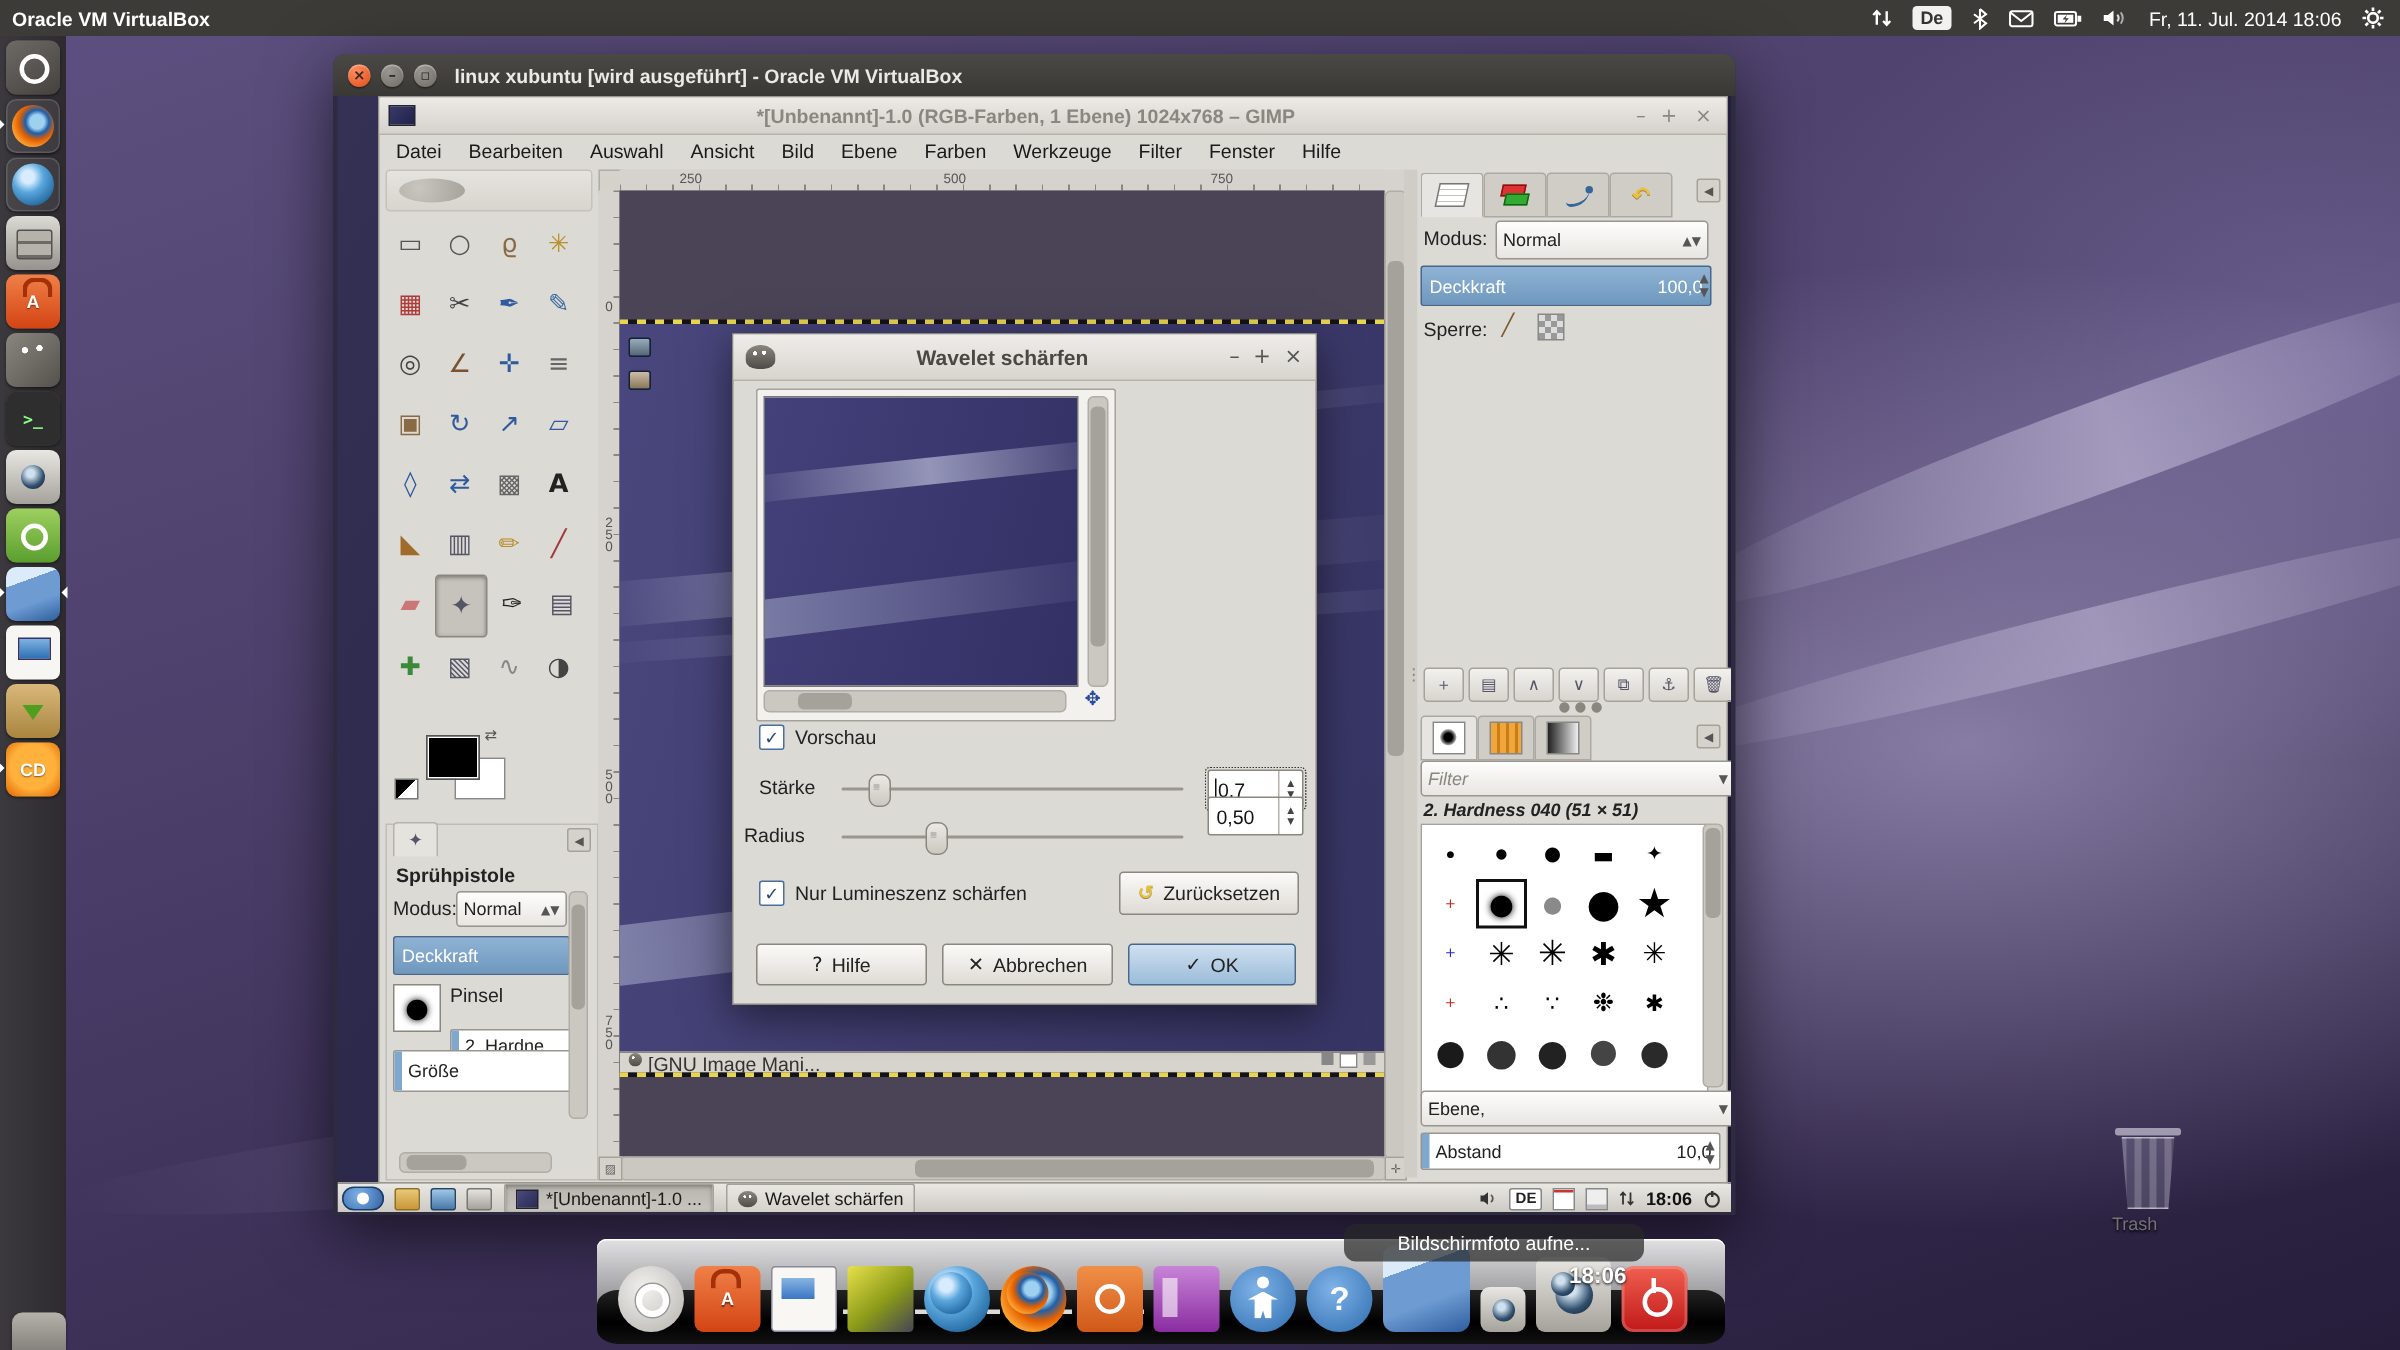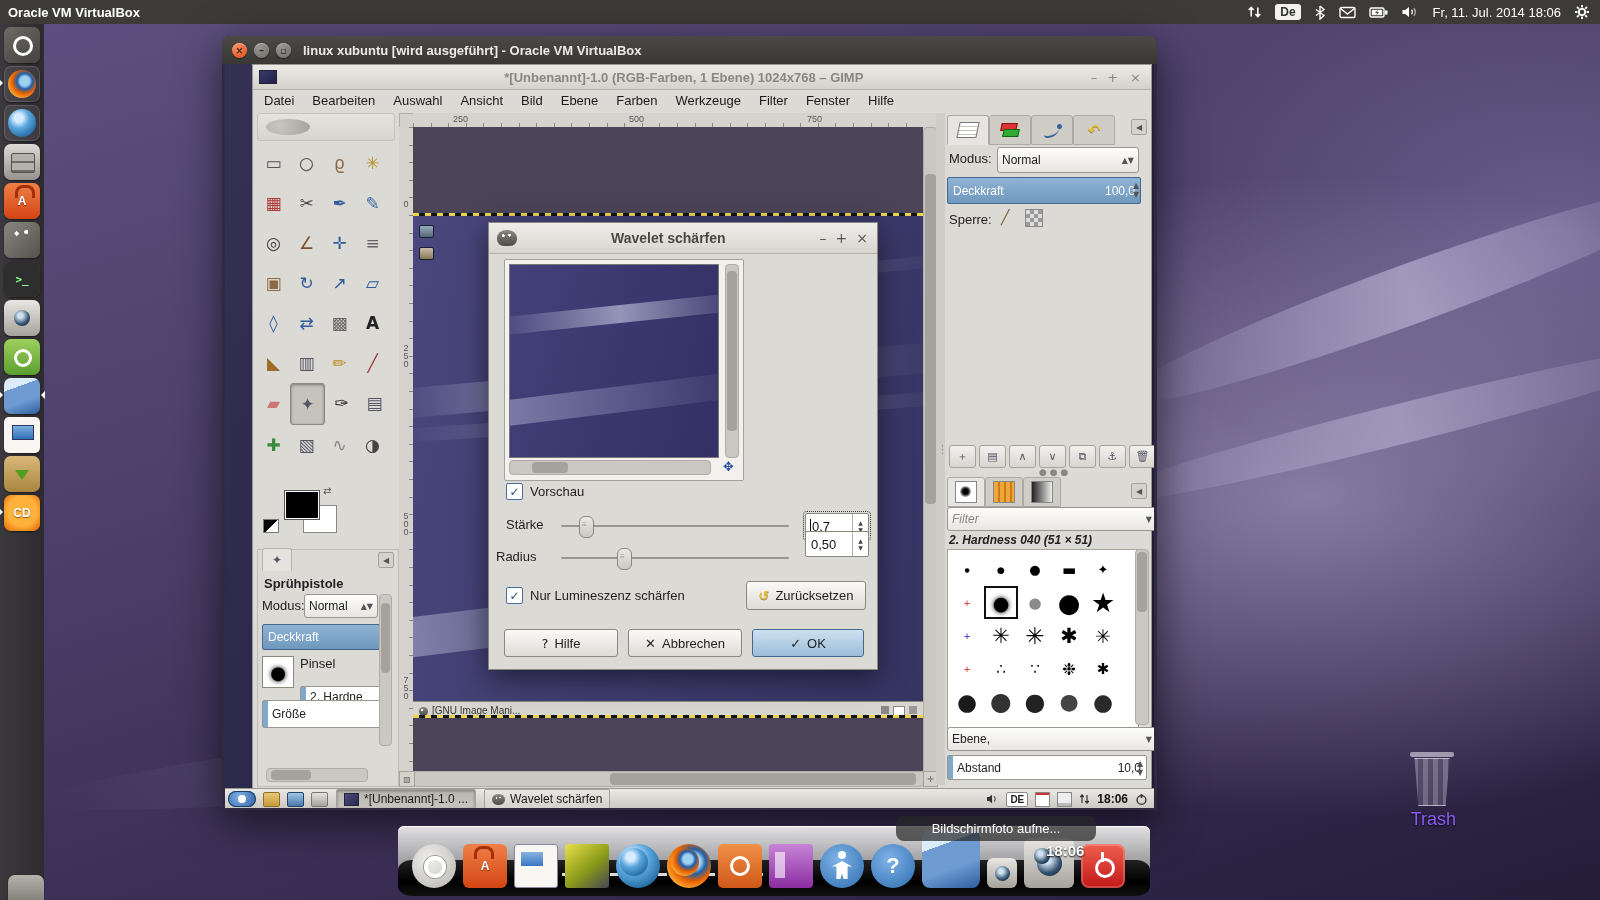--- a/index.html
+++ b/index.html
@@ -17,21 +17,21 @@
       linear-gradient(162deg,#5d5080 0%,#4c3f6a 38%,#382c52 72%,#251d3a 100%)}
   .streak{position:absolute;border-radius:50%;pointer-events:none}
   .s1{left:1100px;top:240px;width:620px;height:60px;transform:rotate(-20deg);
       background:linear-gradient(90deg,transparent,rgba(225,220,245,.45),transparent)}
   .s2{left:1080px;top:380px;width:640px;height:40px;transform:rotate(-14deg);
       background:linear-gradient(90deg,transparent,rgba(230,225,250,.35),transparent)}
   .s3{left:40px;top:700px;width:900px;height:60px;transform:rotate(-6deg);
       background:linear-gradient(90deg,transparent,rgba(200,195,230,.18),transparent)}
 
   
-  .trash{left:1408px;top:752px;width:48px;height:74px;text-align:right;color:#8b5cf6;font-size:18px}
+  .trash{left:1408px;top:752px;width:48px;height:74px;text-align:left;color:#737373;font-size:12px}
   .trash .can{display:block;margin:0 auto;width:38px;height:46px;
     clip-path:polygon(6% 0,94% 0,84% 100%,16% 100%);
     background:repeating-linear-gradient(90deg,rgba(235,235,245,.34) 0 5px,rgba(180,180,205,.22) 5px 10px);
     border:1px solid rgba(240,240,250,.6);border-radius:3px}
   .trash .lid{display:block;margin:0 auto 1px;width:44px;height:5px;background:rgba(240,240,250,.55);border-radius:2px}
   .trash .lbl{display:block;margin-top:3px;text-shadow:0 1px 2px #000}
 
   
   .hpanel{left:0;top:0;width:1600px;height:24px;background:#3c3b37;color:#fff;display:flex;align-items:center}
   .hpanel .title{font-weight:bold;font-size:13px;margin-left:8px}
@@ -149,21 +149,21 @@
      background:repeating-linear-gradient(#8a877f 0 1px,transparent 1px 17.6px)}
   .vruler span{position:absolute;left:2px;writing-mode:vertical-rl;text-orientation:upright;letter-spacing:-2px}
   .vruler span:nth-of-type(1){top:72px}.vruler span:nth-of-type(2){top:216px}.vruler span:nth-of-type(3){top:384px}.vruler span:nth-of-type(4){top:548px}
   .viewport{position:absolute;left:14px;top:14px;width:510px;height:644px;background:#4b4457;overflow:hidden}
   .cimg{position:absolute;left:0;top:88px;width:510px;height:500px;overflow:hidden;
      background:linear-gradient(105deg,#4a477e 0%,#403d70 45%,#363463 100%)}
   .cimg .st{position:absolute;pointer-events:none}
   .dash{position:absolute;left:0;width:510px;height:3px;
      background:repeating-linear-gradient(90deg,#e8d44d 0 6px,#141414 6px 12px)}
   .imgbar{position:absolute;left:0;top:486px;width:510px;height:14px;background:#d8d5cf;border-top:1px solid #8a877f;
-     display:flex;align-items:flex-end;font-size:10px;color:#333}
+     display:flex;align-items:flex-start;font-size:13px;color:#333}
   .deskico{position:absolute;width:13px;height:11px;background:linear-gradient(#9ab,#567);border:1px solid #123;border-radius:2px}
   .hsb{position:absolute;background:#cbc8c2;border:1px solid #b0ada7;border-radius:4px}
   .hsb .th{position:absolute;top:1px;bottom:1px;background:#a5a29b;border-radius:4px}
   .navbtn{position:absolute;background:#d5d2cc;border:1px solid #a5a29b;font-size:8px;color:#666;display:flex;align-items:center;justify-content:center}
 
   
   .divider{position:absolute;left:683px;top:48px;width:9px;height:672px;background:#d0cdc7}
   .divider::after{content:"⋮";position:absolute;left:1px;top:330px;color:#8a877f;font-size:11px}
   .docks{position:absolute;left:692px;top:48px;width:204px;height:672px;background:#dcdad5}
   .dtab{position:absolute;top:2px;width:40px;height:28px;background:#d0cdc7;border:1px solid #aca9a3;border-radius:3px 3px 0 0;

